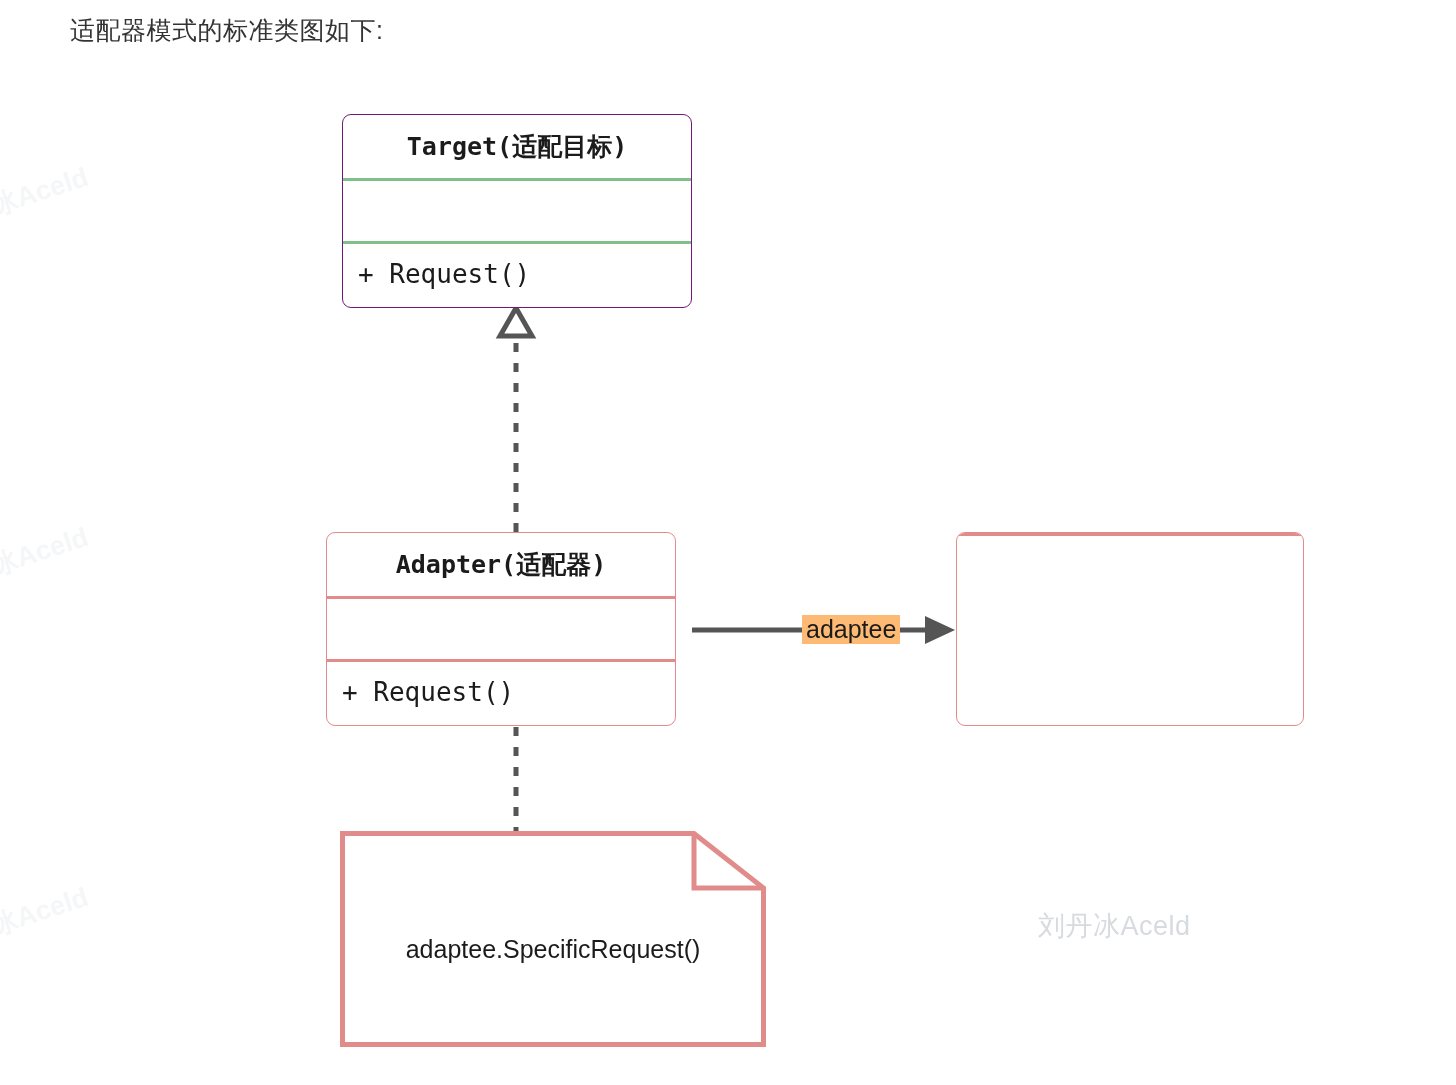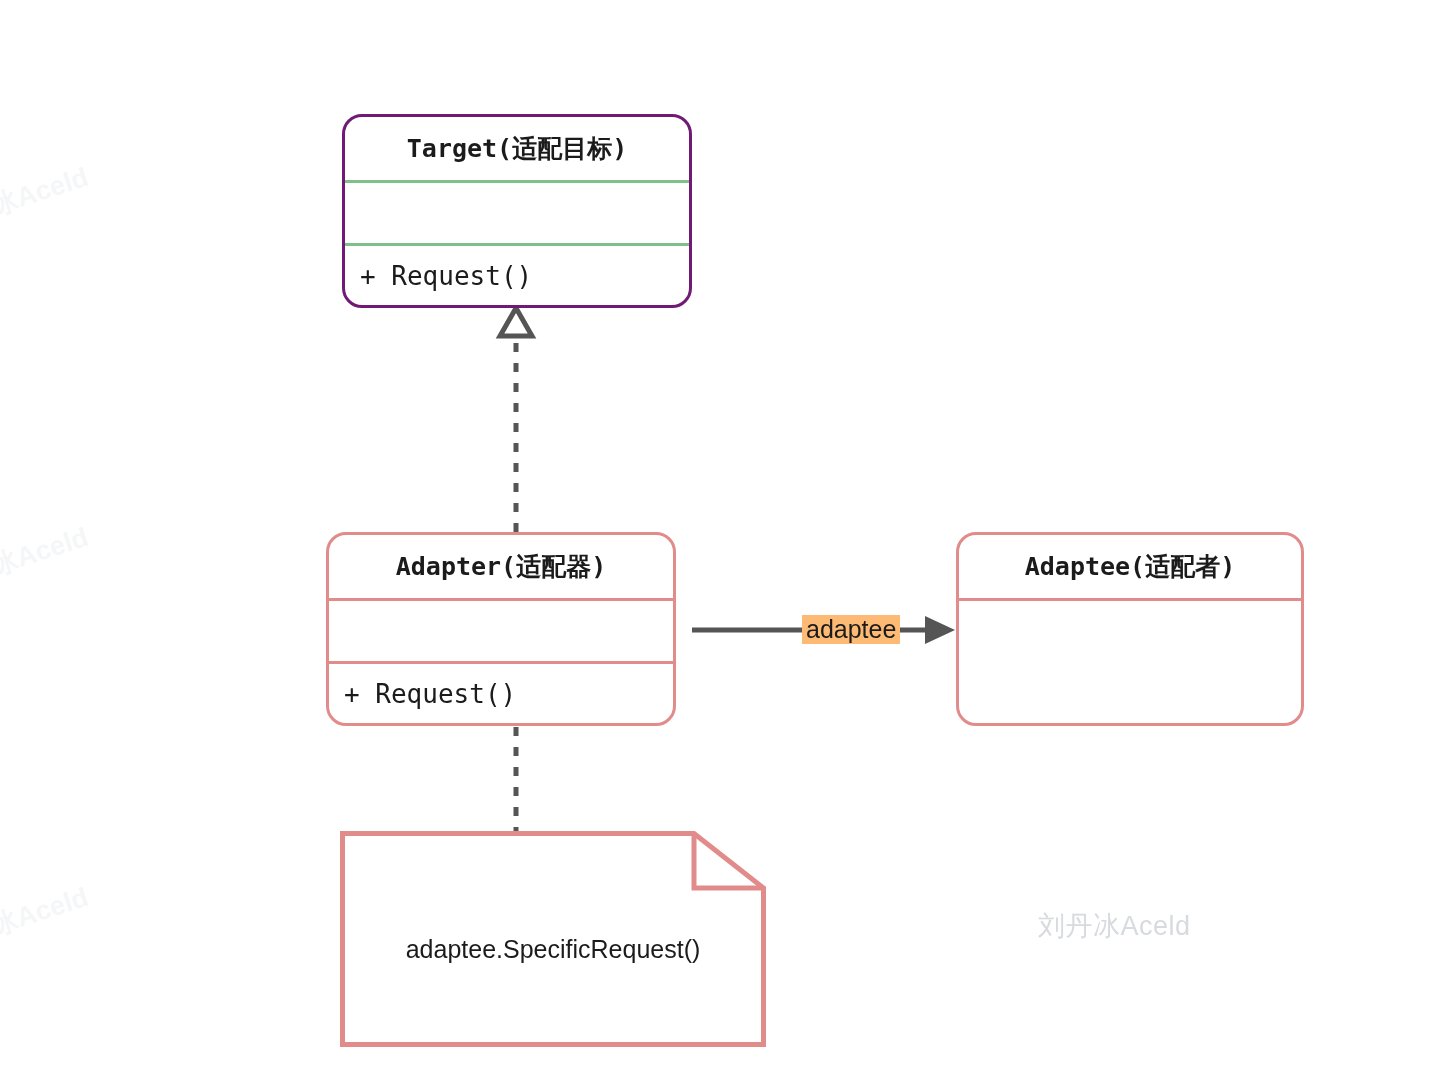--- a/index.html
+++ b/index.html
@@ -26,22 +26,22 @@
     line-height: 36px;
     color: #333333;
     white-space: nowrap;
     letter-spacing: 0.5px;
   }
 
   
   .uml-class {
     position: absolute;
     background: #ffffff;
-    border: 3px solid #701a75;
-    border-radius: 20px;
+    border: 1px solid #701a75;
+    border-radius: 9px;
     overflow: hidden;
   }
   .uml-class.red { border-color: #e28b8b; }
 
   .uml-title {
     height: 63px;
     display: flex;
     align-items: center;
     justify-content: center;
     font-family: "DejaVu Sans Mono", monospace;
@@ -137,20 +137,21 @@
 </style>
 </head>
 <body>
 
 <div id="canvas">
 
   <div class="wm-edge" style="left:-14px; top:190px;">冰Aceld</div>
   <div class="wm-edge" style="left:-14px; top:550px;">冰Aceld</div>
   <div class="wm-edge" style="left:-14px; top:910px;">冰Aceld</div>
 
+  <div class="caption">适配器模式的标准类图如下:</div>
 
   <svg class="connectors" xmlns="http://www.w3.org/2000/svg">
 
     <line x1="516" y1="532" x2="516" y2="330" stroke="#555555" stroke-width="5" stroke-dasharray="9,11"></line>
     <polygon points="516,308 500,336 532,336" fill="#ffffff" stroke="#555555" stroke-width="5" stroke-linejoin="miter"></polygon>
 
     <line x1="692" y1="630" x2="930" y2="630" stroke="#555555" stroke-width="5"></line>
     <polygon points="955,630 925,616 925,644" fill="#555555"></polygon>
 
     <line x1="516" y1="727" x2="516" y2="832" stroke="#555555" stroke-width="5" stroke-dasharray="9,11"></line>
@@ -162,21 +163,20 @@
     <div class="uml-methods">+ Request()</div>
   </div>
 
   <div class="uml-class red" style="left:326px; top:532px; width:350px; height:194px;">
     <div class="uml-title">Adapter(适配器)</div>
     <div class="uml-attrs"></div>
     <div class="uml-methods">+ Request()</div>
   </div>
 
   <div class="uml-class red" style="left:956px; top:532px; width:348px; height:194px;">
-    <div class="uml-title">Adaptee(适配者)</div>
     <div class="uml-attrs"></div>
   </div>
 
   <div class="edge-label" style="left:802px; top:615px;">adaptee</div>
 
   <div class="note-wrap">
     <svg width="426" height="216" xmlns="http://www.w3.org/2000/svg">
       <path d="M 2.5 2.5 L 354 2.5 L 423.5 57 L 423.5 213.5 L 2.5 213.5 Z" fill="#ffffff" stroke="#e28b8b" stroke-width="5" stroke-linejoin="miter"></path>
       <path d="M 354 2.5 L 354 57 L 423.5 57" fill="none" stroke="#e28b8b" stroke-width="5" stroke-linejoin="miter"></path>
     </svg>

